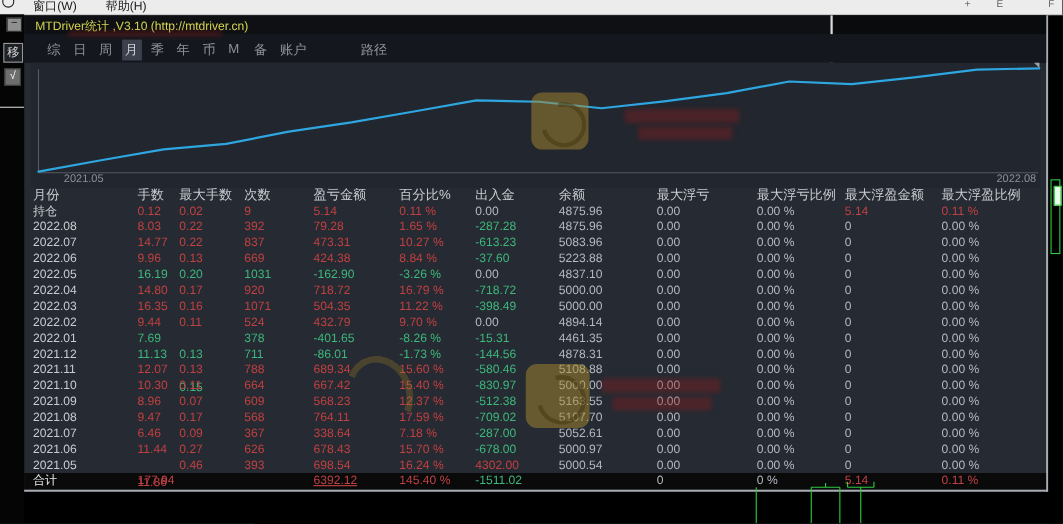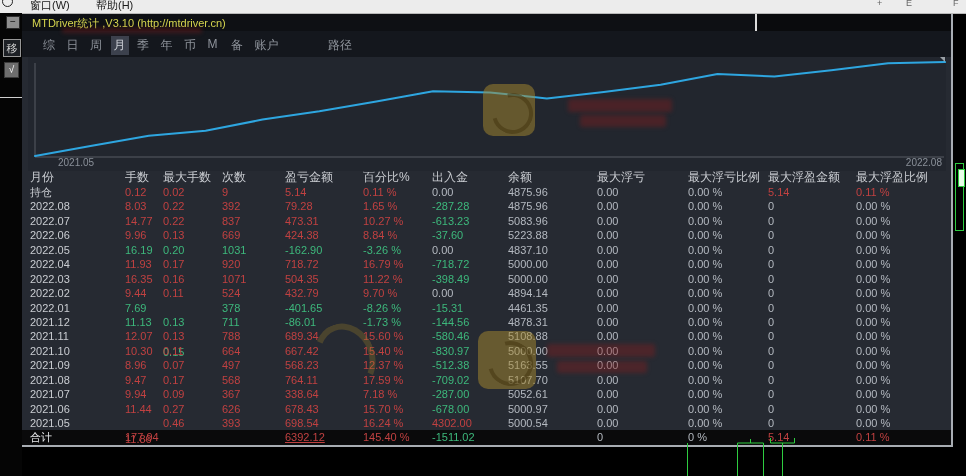--- a/index.html
+++ b/index.html
@@ -210,21 +210,21 @@
           <span style="color: rgb(61, 184, 124);">-3.26 %</span>
           <span style="color: rgb(180, 185, 192);">0.00</span>
           <span style="color: rgb(180, 185, 192);">4837.10</span>
           <span style="color: rgb(180, 185, 192);">0.00</span>
           <span style="color: rgb(180, 185, 192);">0.00 %</span>
           <span style="color: rgb(180, 185, 192);">0</span>
           <span style="color: rgb(180, 185, 192);">0.00 %</span>
         </div>
         <div class="row grid">
           <span>2022.04</span>
-          <span style="color: rgb(192, 65, 65);">11.93</span>
+          <span style="color: rgb(192, 65, 65);">14.80</span>
           <span style="color: rgb(192, 65, 65);">0.17</span>
           <span style="color: rgb(192, 65, 65);">920</span>
           <span style="color: rgb(192, 65, 65);">718.72</span>
           <span style="color: rgb(192, 65, 65);">16.79 %</span>
           <span style="color: rgb(61, 184, 124);">-718.72</span>
           <span style="color: rgb(180, 185, 192);">5000.00</span>
           <span style="color: rgb(180, 185, 192);">0.00</span>
           <span style="color: rgb(180, 185, 192);">0.00 %</span>
           <span style="color: rgb(180, 185, 192);">0</span>
           <span style="color: rgb(180, 185, 192);">0.00 %</span>
@@ -310,21 +310,21 @@
           <span style="color: rgb(180, 185, 192);">5000.00</span>
           <span style="color: rgb(180, 185, 192);">0.00</span>
           <span style="color: rgb(180, 185, 192);">0.00 %</span>
           <span style="color: rgb(180, 185, 192);">0</span>
           <span style="color: rgb(180, 185, 192);">0.00 %</span>
         </div>
         <div class="row grid">
           <span>2021.09</span>
           <span style="color: rgb(192, 65, 65);">8.96</span>
           <span style="color: rgb(192, 65, 65);">0.07</span>
-          <span style="color: rgb(192, 65, 65);">497</span>
+          <span style="color: rgb(192, 65, 65);">609</span>
           <span style="color: rgb(192, 65, 65);">568.23</span>
           <span style="color: rgb(192, 65, 65);">12.37 %</span>
           <span style="color: rgb(61, 184, 124);">-512.38</span>
           <span style="color: rgb(180, 185, 192);">5163.55</span>
           <span style="color: rgb(180, 185, 192);">0.00</span>
           <span style="color: rgb(180, 185, 192);">0.00 %</span>
           <span style="color: rgb(180, 185, 192);">0</span>
           <span style="color: rgb(180, 185, 192);">0.00 %</span>
         </div>
         <div class="row grid">
@@ -336,21 +336,21 @@
           <span style="color: rgb(192, 65, 65);">17.59 %</span>
           <span style="color: rgb(61, 184, 124);">-709.02</span>
           <span style="color: rgb(180, 185, 192);">5107.70</span>
           <span style="color: rgb(180, 185, 192);">0.00</span>
           <span style="color: rgb(180, 185, 192);">0.00 %</span>
           <span style="color: rgb(180, 185, 192);">0</span>
           <span style="color: rgb(180, 185, 192);">0.00 %</span>
         </div>
         <div class="row grid">
           <span>2021.07</span>
-          <span style="color: rgb(192, 65, 65);">9.94</span>
+          <span style="color: rgb(192, 65, 65);">6.46</span>
           <span style="color: rgb(192, 65, 65);">0.09</span>
           <span style="color: rgb(192, 65, 65);">367</span>
           <span style="color: rgb(192, 65, 65);">338.64</span>
           <span style="color: rgb(192, 65, 65);">7.18 %</span>
           <span style="color: rgb(61, 184, 124);">-287.00</span>
           <span style="color: rgb(180, 185, 192);">5052.61</span>
           <span style="color: rgb(180, 185, 192);">0.00</span>
           <span style="color: rgb(180, 185, 192);">0.00 %</span>
           <span style="color: rgb(180, 185, 192);">0</span>
           <span style="color: rgb(180, 185, 192);">0.00 %</span>

